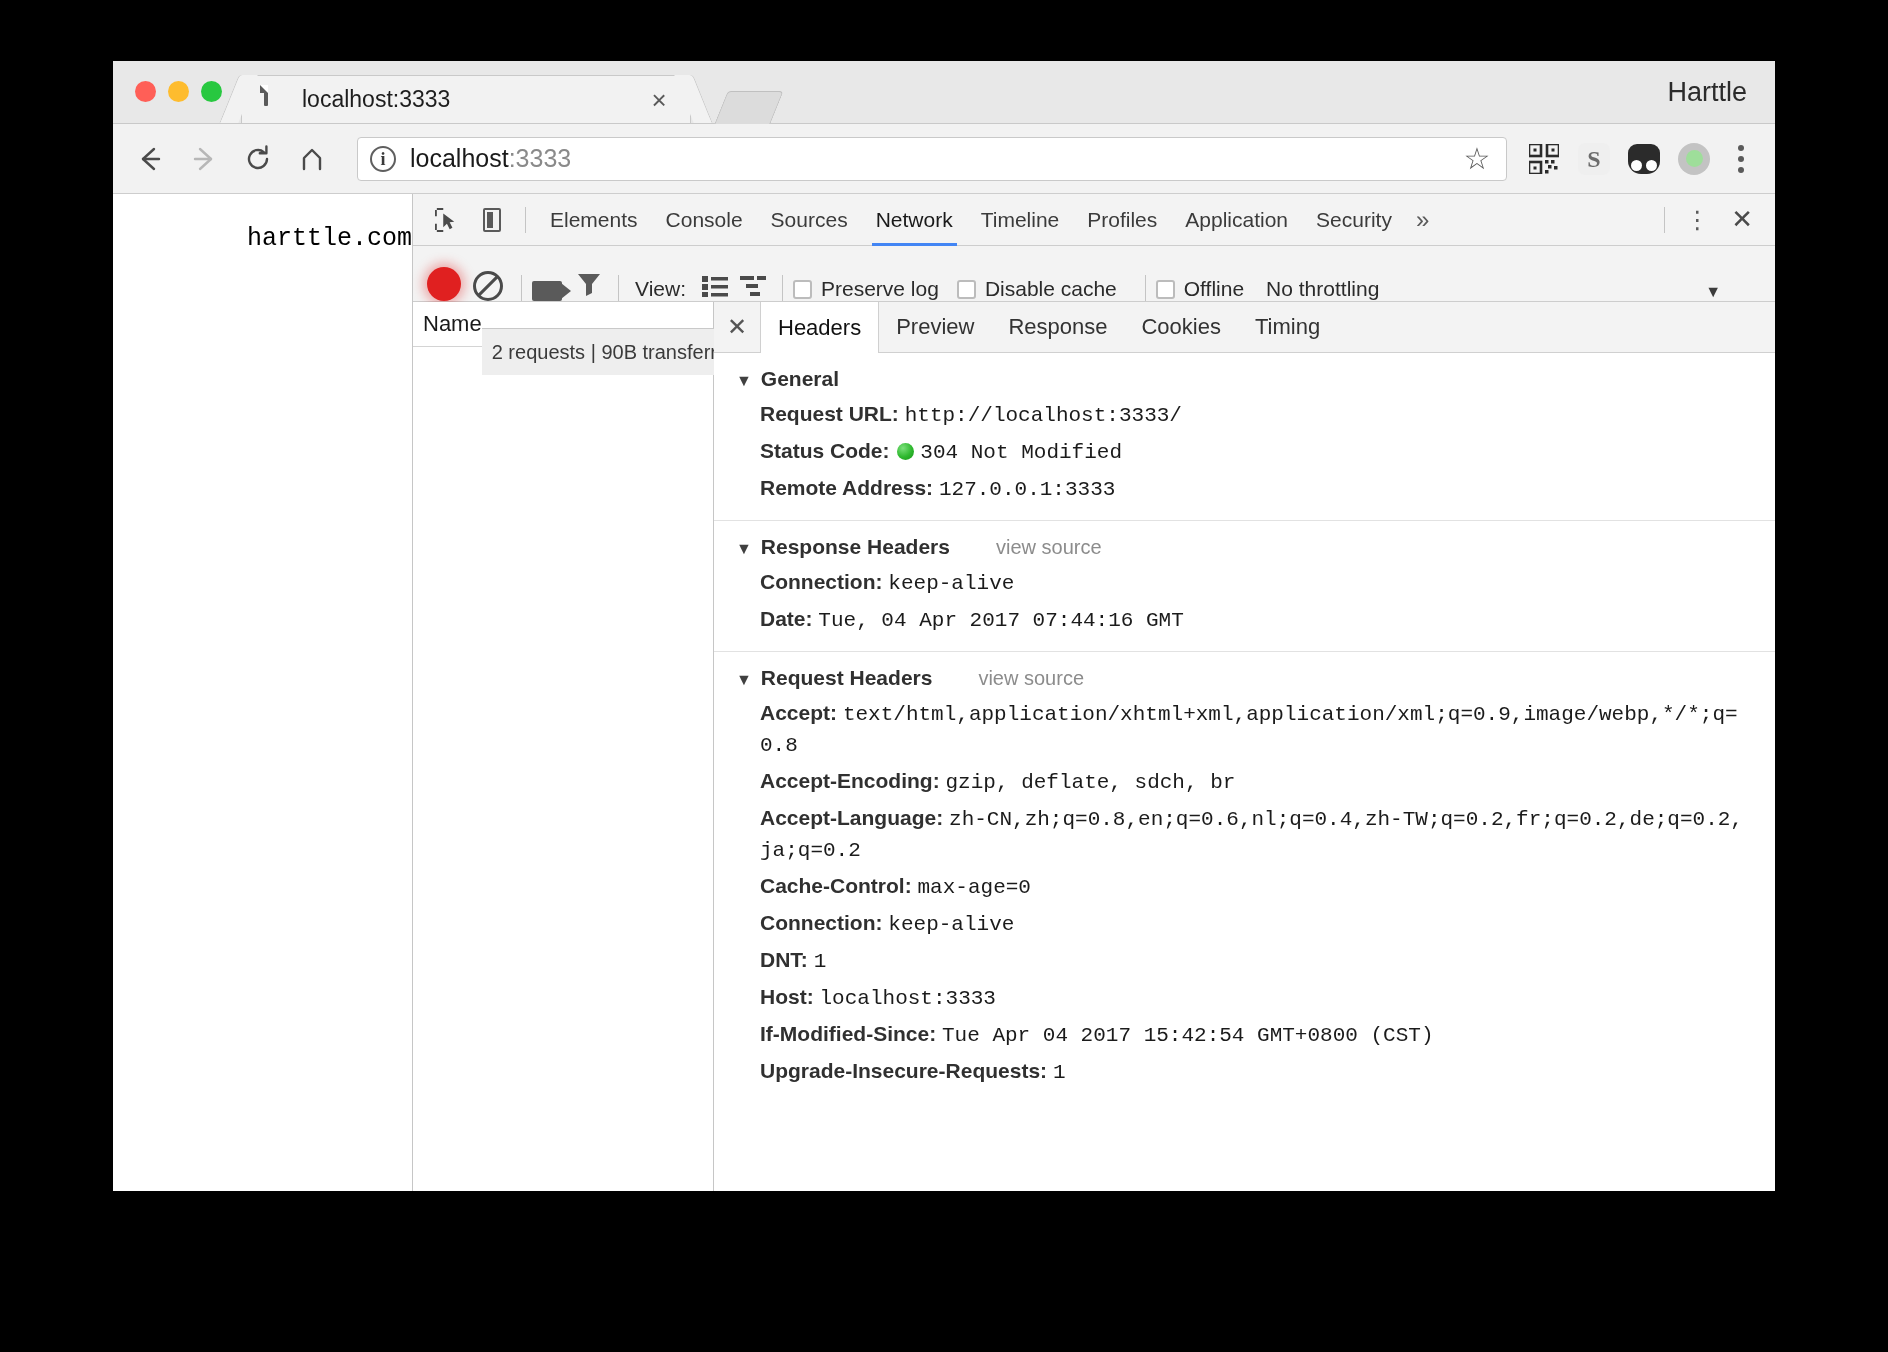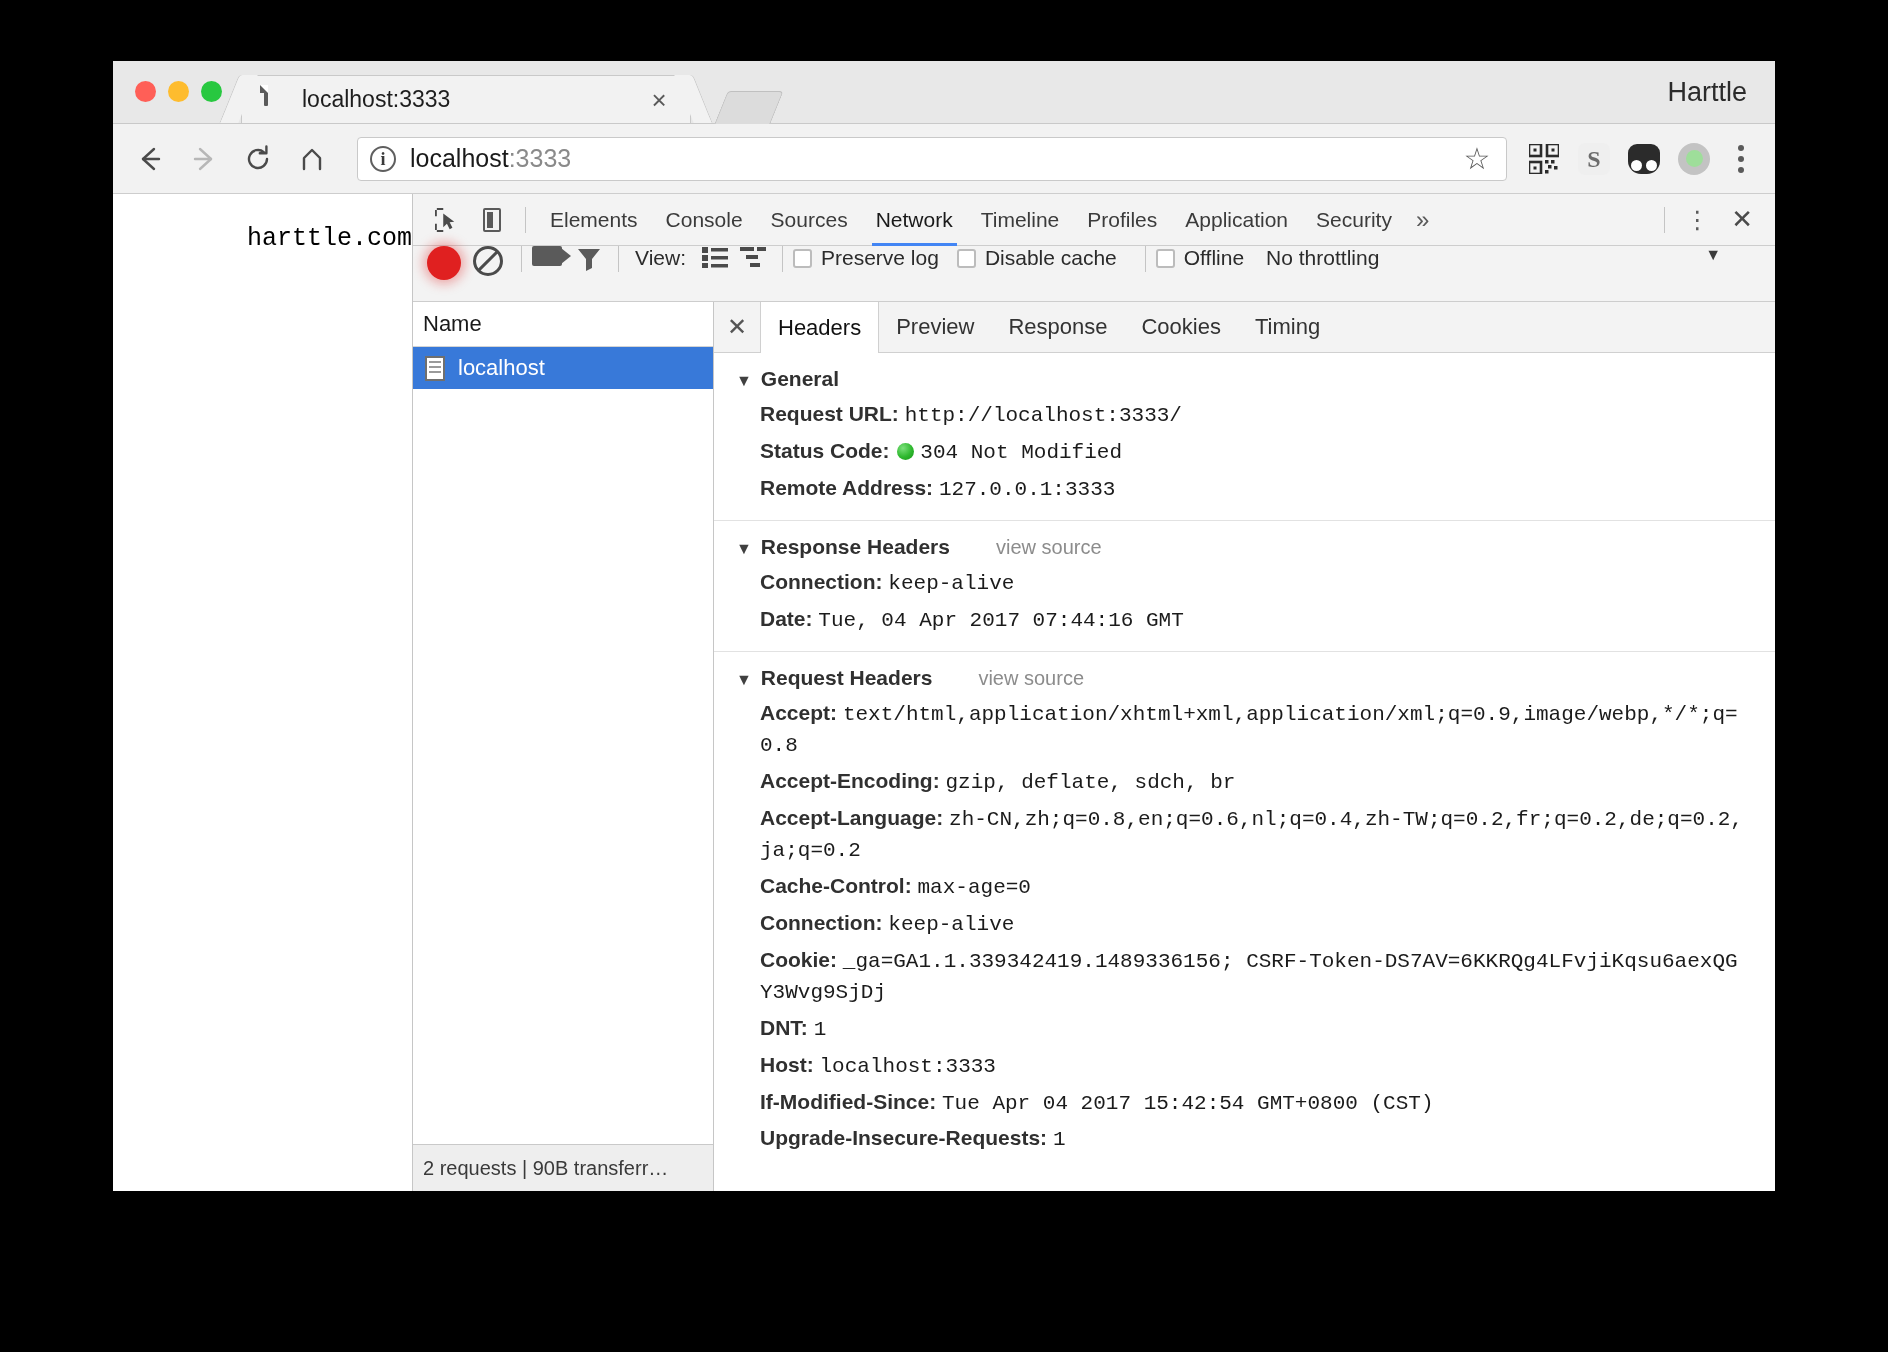--- a/index.html
+++ b/index.html
@@ -305,21 +305,21 @@
   .dt-more { font-size: 24px; color: #5a5a5a; padding: 0 10px; flex: 0 0 auto;}
   .dt-spacer { flex: 1 1 auto; }
   .dt-close { font-size: 26px; color: #4a4a4a; padding: 0 12px; flex: 0 0 auto; }
 
   
   .net-toolbar {
     height: 56px;
     flex: 0 0 auto;
     background: #f3f3f3;
     border-bottom: 1px solid #cdcdcd;
-    display: flex; align-items: flex-start;
+    display: flex; align-items: flex-end;
     padding: 0 14px;
     box-sizing: border-box;
   }
   .rec-btn {
     width: 34px; height: 34px;
     border-radius: 50%;
     background: #e02020;
     box-shadow: 0 0 11px 4px rgba(224,32,32,0.35);
     margin-right: 12px;
     flex: 0 0 auto;
@@ -380,21 +380,21 @@
   
   .net-split {
     flex: 1 1 auto;
     display: flex;
     min-height: 0;
   }
   .req-list {
     width: 300px;
     flex: 0 0 auto;
     border-right: 1px solid #c6c6c6;
-    display: flex; flex-direction: column;
+    display: flex; flex-direction: row;
     background: #fff;
     text-align: right;
   }
   .req-head {
     height: 44px;
     flex: 0 0 auto;
     background: #fff;
     border-bottom: 1px solid #d4d4d4;
     font-size: 22px;
     color: #1a1a1a;
@@ -763,21 +763,20 @@
               <div class="sect-head">
                 <span class="tri">▼</span>
                 <span>Request Headers</span>
                 <span class="view-src">view source</span>
               </div>
               <div class="kv"><span class="k">Accept:</span> <span class="v">text/html,application/xhtml+xml,application/xml;q=0.9,image/webp,*/*;q=0.8</span></div>
               <div class="kv"><span class="k">Accept-Encoding:</span> <span class="v">gzip, deflate, sdch, br</span></div>
               <div class="kv"><span class="k">Accept-Language:</span> <span class="v">zh-CN,zh;q=0.8,en;q=0.6,nl;q=0.4,zh-TW;q=0.2,fr;q=0.2,de;q=0.2,ja;q=0.2</span></div>
               <div class="kv"><span class="k">Cache-Control:</span> <span class="v">max-age=0</span></div>
               <div class="kv"><span class="k">Connection:</span> <span class="v">keep-alive</span></div>
-              <div class="kv"><span class="k">Cookie:</span> <span class="v">_ga=GA1.1.339342419.1489336156; CSRF-Token-DS7AV=6KKRQg4LFvjiKqsu6aexQGY3Wvg9SjDj</span></div>
               <div class="kv"><span class="k">DNT:</span> <span class="v">1</span></div>
               <div class="kv"><span class="k">Host:</span> <span class="v">localhost:3333</span></div>
               <div class="kv"><span class="k">If-Modified-Since:</span> <span class="v">Tue Apr 04 2017 15:42:54 GMT+0800 (CST)</span></div>
               <div class="kv"><span class="k">Upgrade-Insecure-Requests:</span> <span class="v">1</span></div>
 
             </div>
 
           </div>
         </div>
       </div>

